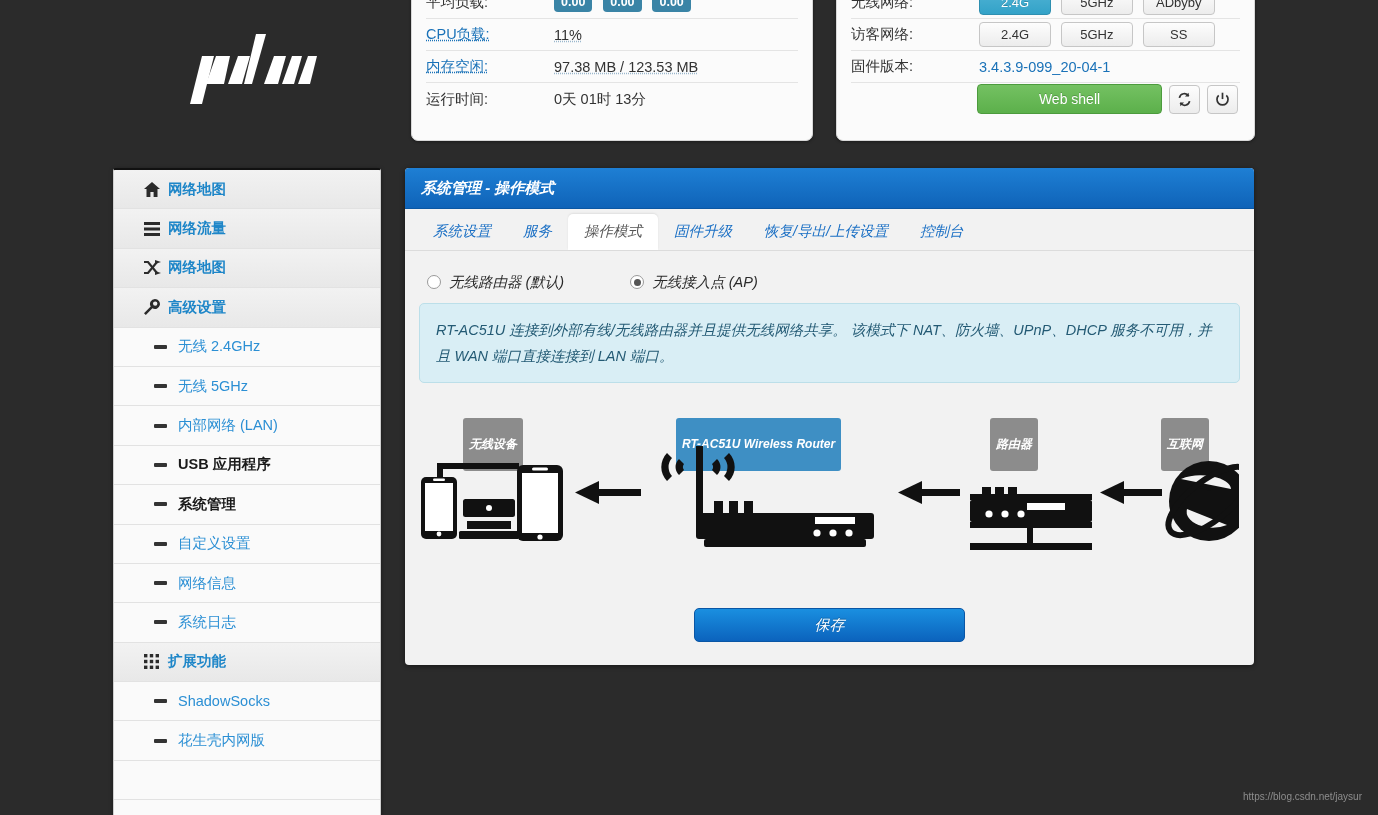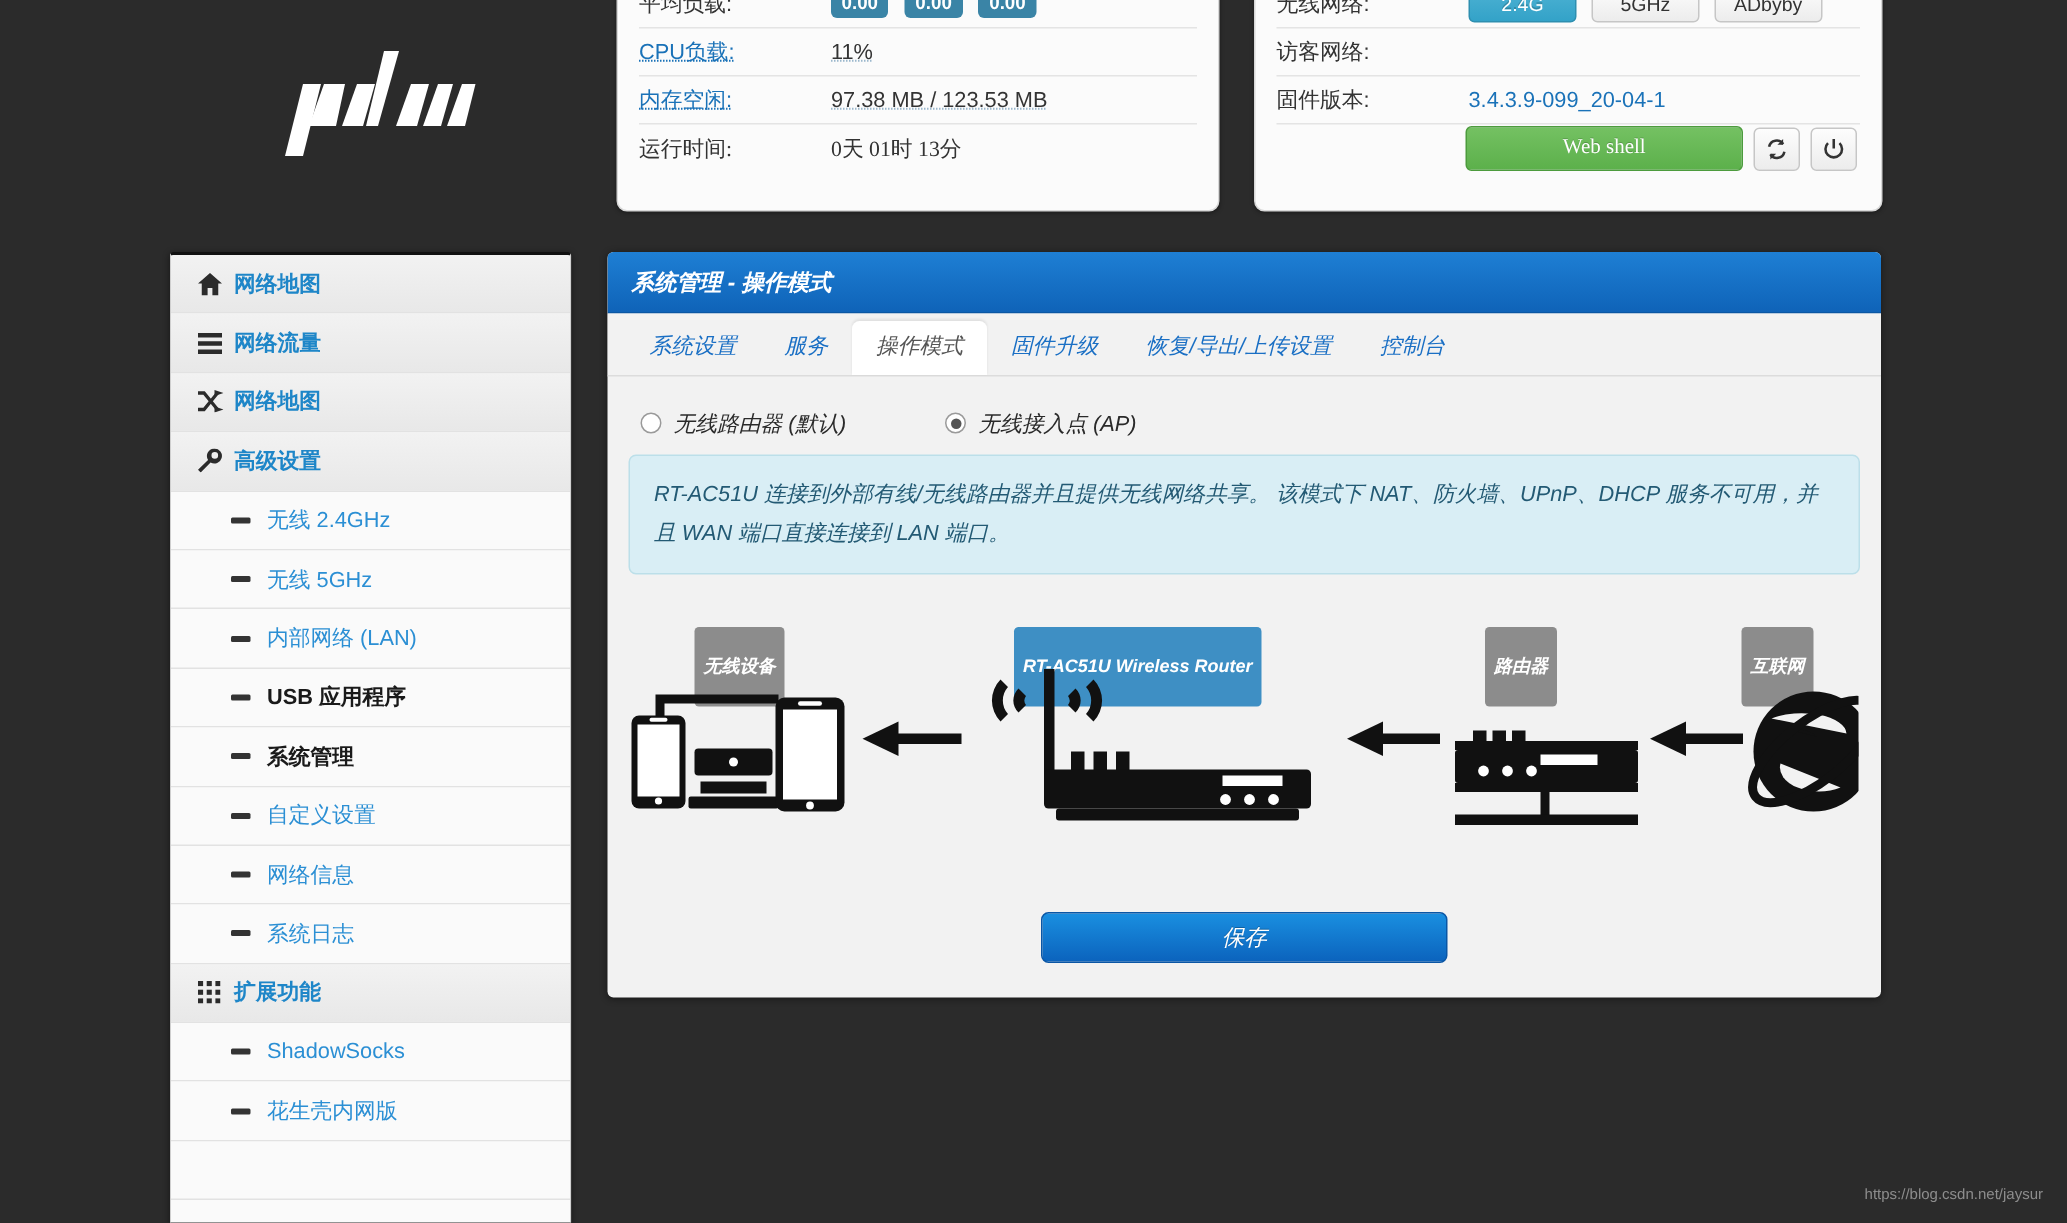--- a/index.html
+++ b/index.html
@@ -28,21 +28,21 @@
     padding:0 14px;
   }
   #card-left  { left:411px; width:402px; height:155px; }
   #card-right { left:836px; width:419px; height:155px; }
 
   .srow {
     display:flex; align-items:center;
     height:32px;
     border-bottom:1px solid #e4e4e4;
   }
-  .srow.last { border-bottom:none;font-family:Liberation Serif, serif; }
+  .srow.last { border-bottom:none; }
   .slabel { width:128px; color:#333; font-size:14.5px; white-space:nowrap; }
   .slabel.link { color:#1a72b8; text-decoration:underline; text-decoration-style:dotted; cursor:pointer; }
   .sval { color:#333; font-size:14.5px; }
   .sval.dotted { text-decoration:underline; text-decoration-style:dotted; text-decoration-color:#9bb8cd; }
   .sval.fw { color:#1a72b8; }
 
   .badge {
     display:inline-block;
     background:#3a84a6;
     color:#fff;
@@ -105,21 +105,21 @@
     border:1px solid #cfcfcf;
     border-top:2px solid #111;
     border-radius:3px 3px 0 0;
     box-shadow:0 1px 4px rgba(0,0,0,.4);
     overflow:hidden;
   }
   .nav-item {
     display:flex; align-items:center;
     height:39.4px;
     border-bottom:1px solid #e2e2e2;
-    padding-left:18px;
+    padding-left:30px;
     cursor:pointer;
   }
   .nav-item.group { background:linear-gradient(#f2f2f2,#e8e8e8); }
   .nav-item.sub   { background:#fafafa; padding-left:40px; }
   .nav-ico { width:24px; display:flex; align-items:center; color:#2b2b2b; flex:none; }
   .nav-label { font-size:14.5px; color:#1e86c8; }
   .nav-item.group .nav-label { font-weight:bold; }
   .nav-item.sub .nav-label { color:#2b8fd4; font-weight:normal; }
   .nav-item.sub.current .nav-label { color:#1a1a1a; font-weight:bold; }
   .dash { display:inline-block; width:13px; height:4px; background:#333; border-radius:1px; }
@@ -266,20 +266,25 @@
     <div class="srow">
       <span class="slabel">无线网络:</span>
       <span>
         <span class="pill active">2.4G</span>
         <span class="pill">5GHz</span>
         <span class="pill">ADbyby</span>
       </span>
     </div>
     <div class="srow">
       <span class="slabel">访客网络:</span>
+      <span>
+        <span class="pill">2.4G</span>
+        <span class="pill">5GHz</span>
+        <span class="pill">SS</span>
+      </span>
     </div>
     <div class="srow">
       <span class="slabel">固件版本:</span>
       <span class="sval fw">3.4.3.9-099_20-04-1</span>
     </div>
     <div class="srow last" style="justify-content:flex-end;padding-right:2px;">
       <span class="webshell-btn">Web shell</span>
       <span class="icon-btn">
         <svg width="17" height="17" viewBox="0 0 20 20" fill="none" stroke="#333" stroke-width="2">
           <path d="M4 8 A6 6 0 0 1 15 6"></path>

